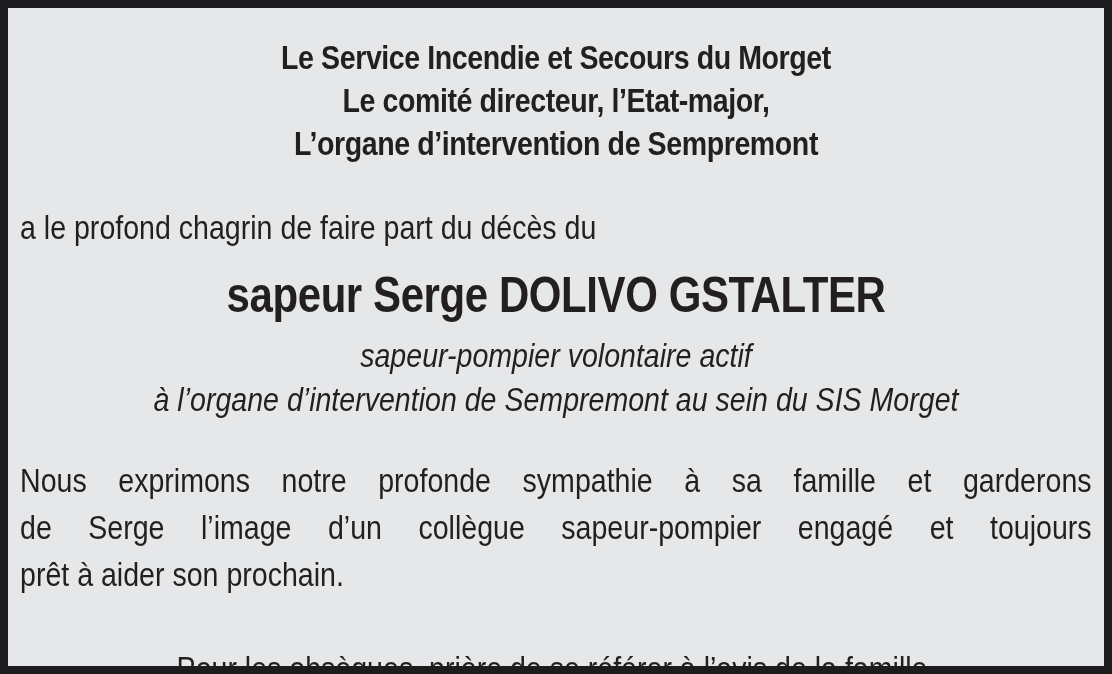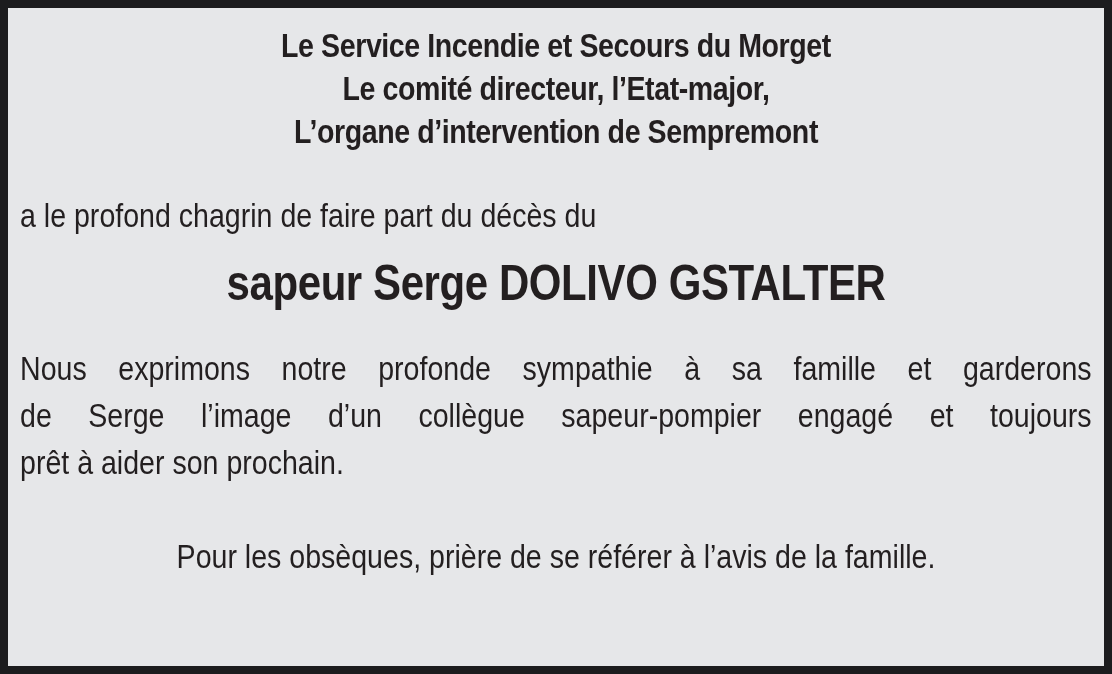--- a/index.html
+++ b/index.html
@@ -15,21 +15,21 @@
     border: 8px solid #1c1c1e;
     background: #e6e7e9;
     overflow: hidden;
     font-family: "Liberation Sans", sans-serif;
     color: #231f20;
   }
   .inner {
     box-sizing: border-box;
     width: 100%;
     height: 100%;
-    padding: 16px 12px 0 12px;
+    padding: 28px 12px 0 12px;
   }
   
   .cond-c {                 
     transform: scaleX(0.84);
     transform-origin: center top;
     white-space: nowrap;
     text-align: center;
   }
   .cond-l {                 
     transform: scaleX(0.84);
@@ -96,20 +96,24 @@
     <div>
       <div class="header-line cond-c">Le Service Incendie et Secours du Morget</div>
       <div class="header-line cond-c">Le comité directeur, l’Etat-major,</div>
       <div class="header-line cond-c">L’organe d’intervention de Sempremont</div>
     </div>
 
     <div class="intro-line cond-l">a le profond chagrin de faire part du décès du</div>
 
     <div class="name-line cond-c">sapeur Serge DOLIVO GSTALTER</div>
 
+    <div class="role-block">
+      <div class="role-line cond-c">sapeur-pompier volontaire actif</div>
+      <div class="role-line cond-c">à l’organe d’intervention de Sempremont au sein du SIS Morget</div>
+    </div>
 
     <div class="tribute-block">
       <div class="tribute-line cond-j">Nous exprimons notre profonde sympathie à sa famille et garderons</div>
       <div class="tribute-line cond-j">de Serge l’image d’un collègue sapeur-pompier engagé et toujours</div>
       <div class="tribute-line cond-j last">prêt à aider son prochain.</div>
     </div>
 
     <div class="funeral-line cond-c">Pour les obsèques, prière de se référer à l’avis de la famille.</div>
 
   </div>

